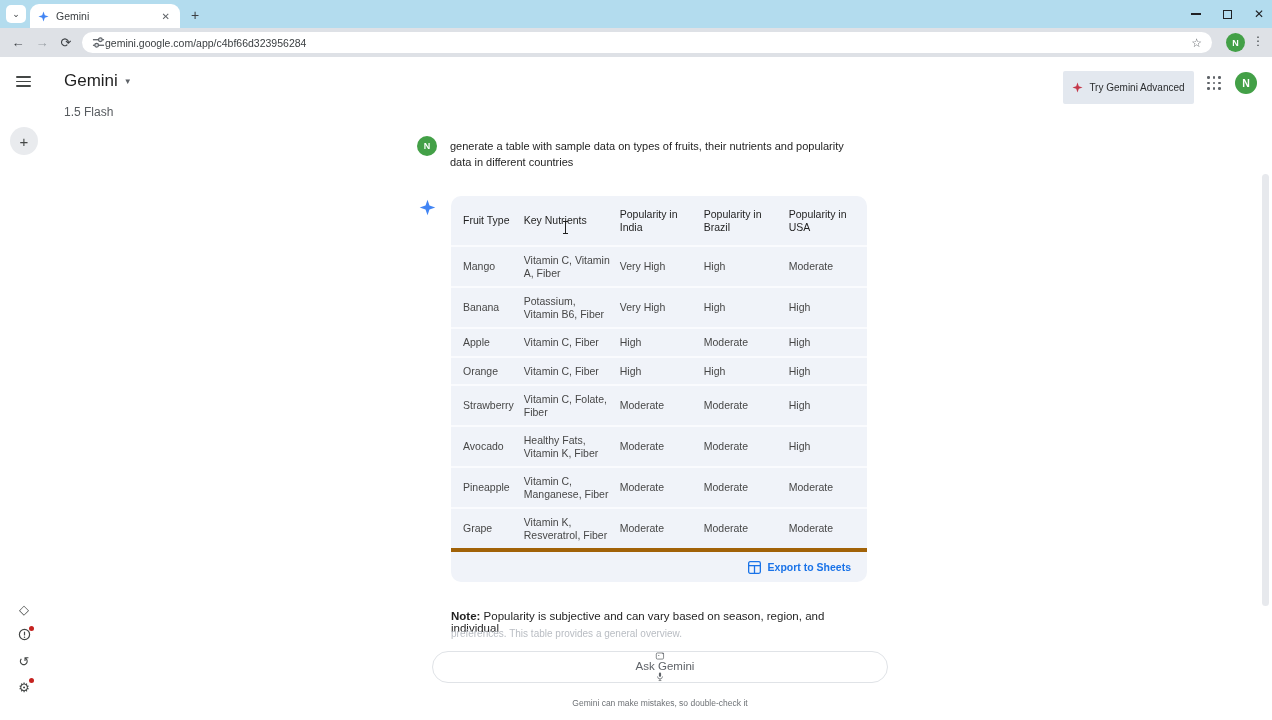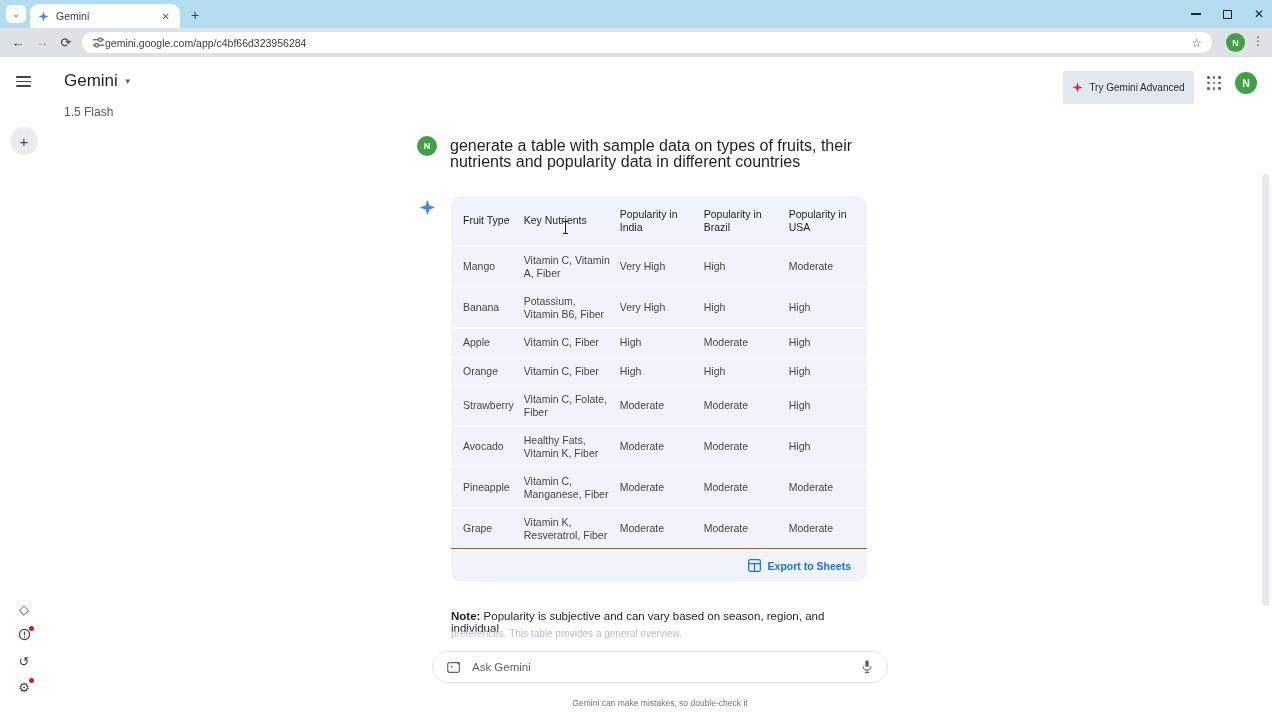--- a/index.html
+++ b/index.html
@@ -43,48 +43,48 @@
   .caret { font-size:8px; color:#5f6368; }
   .app-model { font-size:12px; color:#575b5f; margin-top:14px; }
 
   .advanced-btn { position:absolute; left:1063px; top:14px; width:131px; height:33px; background:#e3e8ef; border-radius:2px; display:flex; align-items:center; justify-content:center; gap:6px; font-size:10px; color:#2a2c2e; }
   .apps-grid { position:absolute; left:1207px; top:19px; width:14px; height:14px; display:grid; grid-template-columns:repeat(3,1fr); gap:2.5px; }
   .apps-grid i { width:2.6px; height:2.6px; border-radius:50%; background:#5f6368; }
   .header-avatar { position:absolute; left:1235px; top:15px; width:22px; height:22px; border-radius:50%; background:#43a047; color:#fff; font-size:10.5px; font-weight:bold; display:flex; align-items:center; justify-content:center; }
 
   
   .user-avatar { position:absolute; left:417px; top:79px; width:20px; height:20px; border-radius:50%; background:#43a047; color:#fff; font-size:9px; font-weight:bold; display:flex; align-items:center; justify-content:center; }
-  .user-msg { position:absolute; left:450px; top:81px; width:408px; font-size:16px; line-height:16px; color:#1f1f1f; }
+  .user-msg { position:absolute; left:450px; top:81px; width:408px; font-size:11px; line-height:16px; color:#1f1f1f; }
 
   .resp-sparkle { position:absolute; left:419px; top:142px; width:17px; height:17px; }
 
   .table-card { position:absolute; left:451px; top:139px; width:416px; background:#f0f3f9; border-radius:10px; overflow:hidden; }
   table { border-collapse:collapse; width:100%; }
   th, td { text-align:left; vertical-align:middle; font-weight:normal; padding:7px 10px 7px 0; font-size:10.5px; line-height:12.5px; }
   th { color:#1f1f1f; padding-top:12px; padding-bottom:12px; }
   td { color:#474747; }
   th:first-child, td:first-child { padding-left:12px; }
   th:nth-child(1), td:nth-child(1) { width:69px; }
   th:nth-child(2), td:nth-child(2) { width:96px; }
   th:nth-child(3), td:nth-child(3) { width:84px; }
   th:nth-child(4), td:nth-child(4) { width:85px; }
   tbody tr td { border-top:2px solid #fafbfe; }
-  .card-footer { border-top:1px solid #a16207; height:34px; display:flex; align-items:center; justify-content:flex-end; padding-right:16px; gap:7px; }
+  .card-footer { border-top:4px solid #a16207; height:34px; display:flex; align-items:center; justify-content:flex-end; padding-right:16px; gap:7px; }
   .export-label { font-size:10.5px; font-weight:bold; color:#1a73e8; }
 
   .text-cursor { position:absolute; left:562px; top:164px; width:7px; height:13px; }
   .text-cursor i { position:absolute; left:3px; top:0; width:1.3px; height:13px; background:#1f1f1f; }
   .text-cursor b, .text-cursor s { position:absolute; left:1px; width:5px; height:1.3px; background:#1f1f1f; }
   .text-cursor b { top:0; } .text-cursor s { bottom:0; text-decoration:none; }
 
   .note-line1 { position:absolute; left:451px; top:553px; width:420px; font-size:11.5px; color:#1f1f1f; }
   .note-line2 { position:absolute; left:451px; top:571px; width:420px; font-size:10px; color:#b9bdc3; }
 
   
-  .prompt-bar { position:absolute; left:432px; top:594px; width:456px; height:32px; background:#fff; border:1px solid #e0e3e7; border-radius:16px; display:flex; align-items:center; padding:0 14px; }
+  .prompt-bar { position:absolute; left:432px; top:594px; width:456px; height:32px; background:#fff; border:1px solid #e0e3e7; border-radius:16px; display:flex; align-items:center; padding:0 14px;flex-direction:column; }
   .prompt-placeholder { font-size:11.5px; color:#5f6368; margin-left:10px; flex:1; }
   .disclaimer { position:absolute; left:432px; top:641px; width:456px; text-align:center; font-size:8.5px; color:#6e7276; }
 
   .scrollbar-thumb { position:absolute; left:1262px; top:117px; width:7px; height:432px; background:#e7e9ed; border-radius:4px; }
 </style>
 </head>
 <body>
 
 <div class="titlebar">
   <div class="tab-search-btn">⌄</div>

